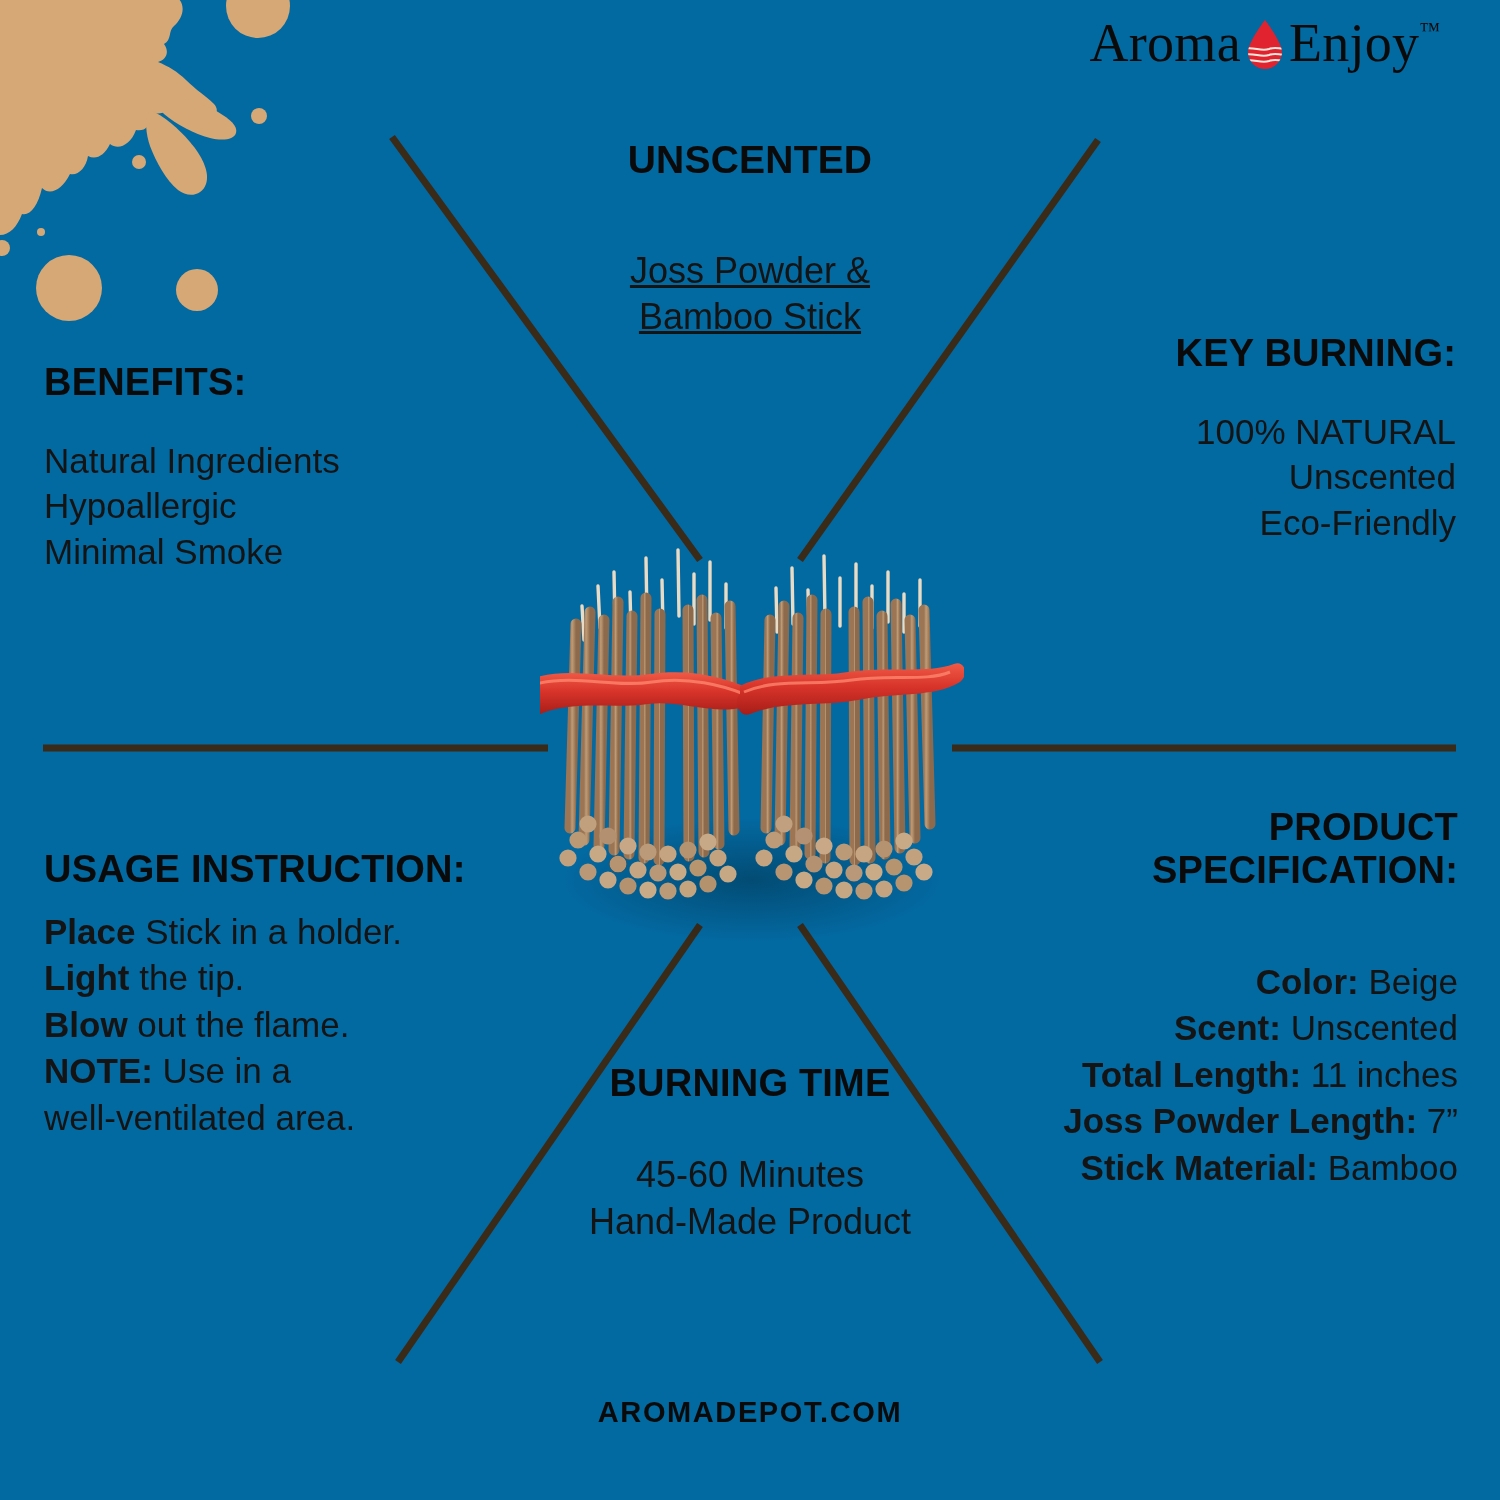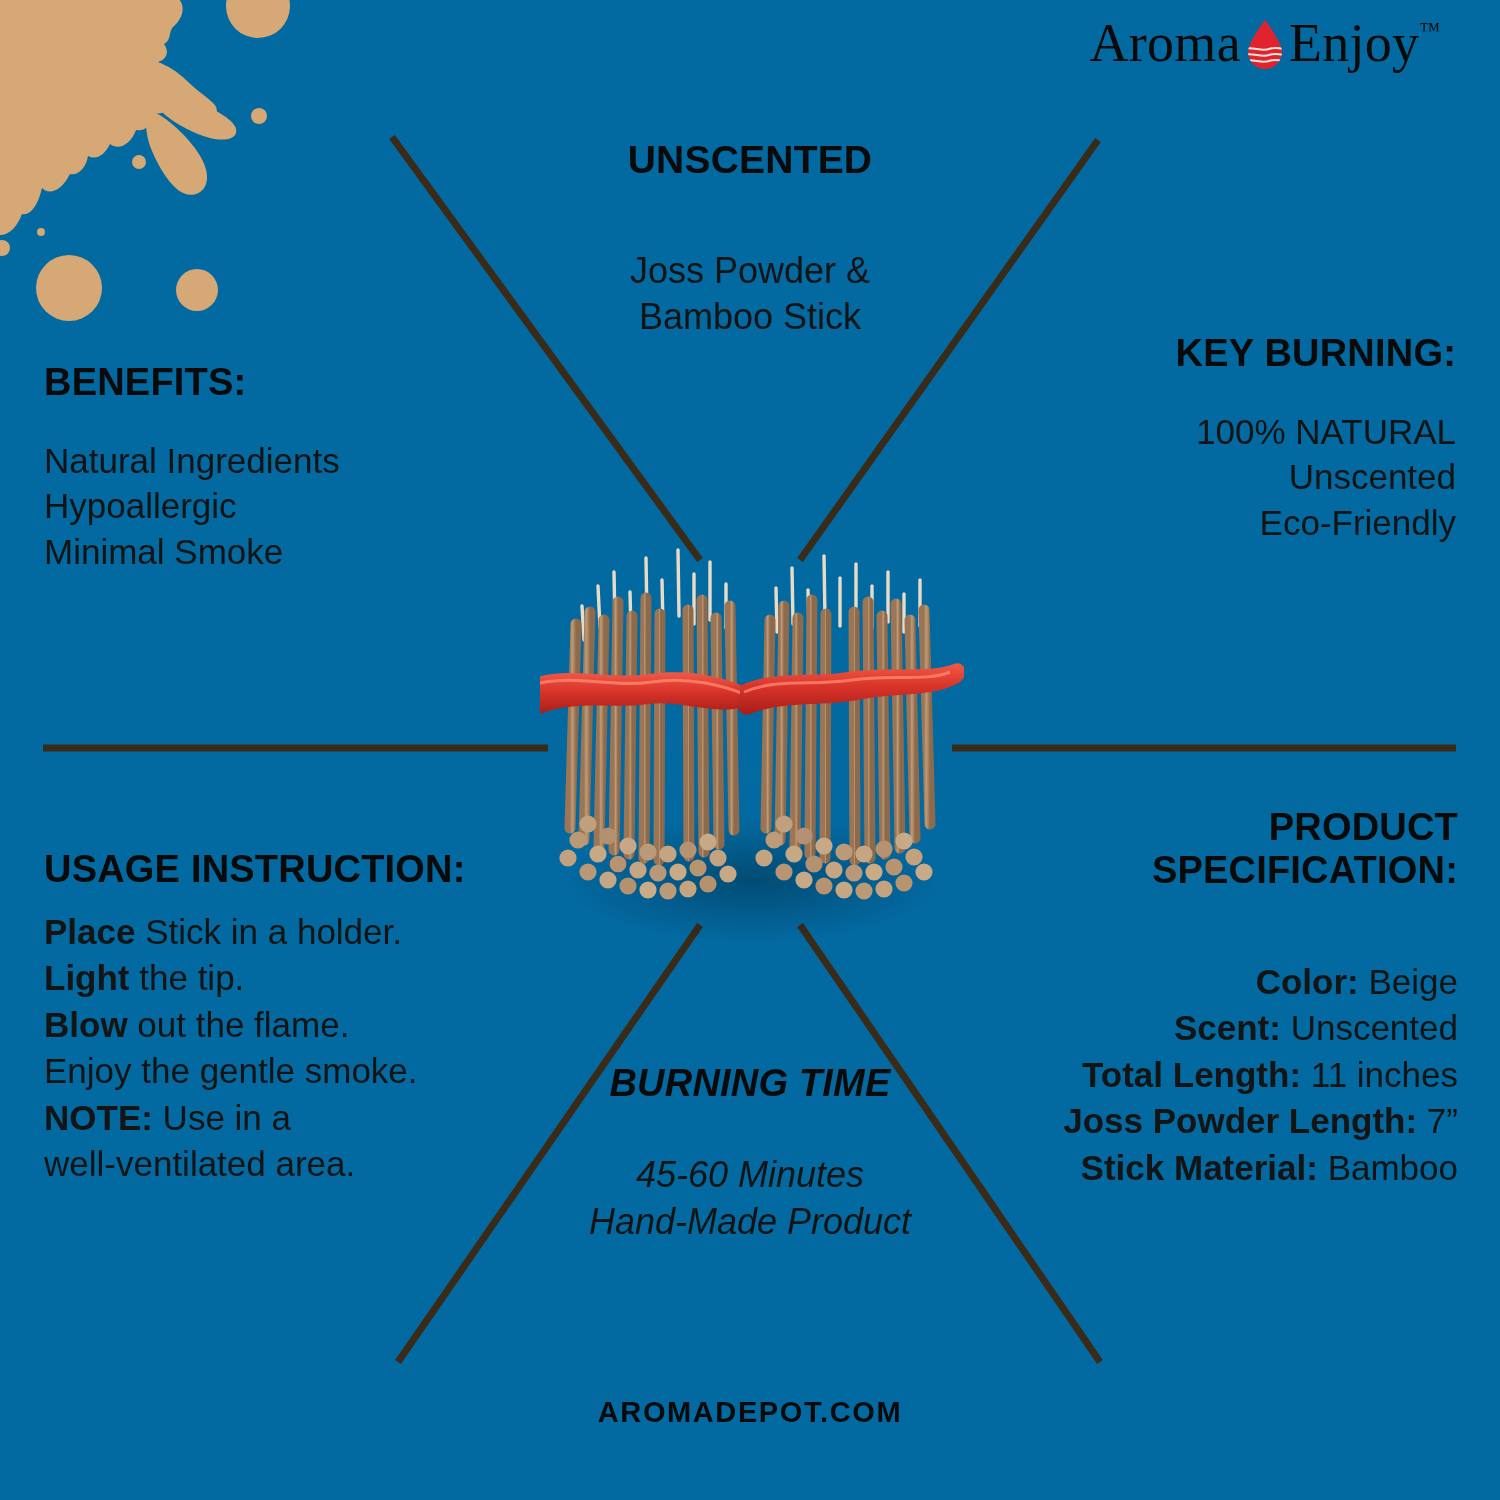--- a/index.html
+++ b/index.html
@@ -38,31 +38,31 @@
   }
   .body-line{
     font-size:35px;line-height:1.30;color:#141414;font-weight:normal;white-space:nowrap;
   }
   .body-line b{font-weight:bold;}
 
   .b-benefits{left:44px;top:332px;text-align:left;margin-top:29px;}
   .b-keyfeat{right:44px;top:332px;text-align:right;}
   .b-unscented{left:470px;top:138px;width:560px;text-align:center;}
   .b-unscented .head{font-size:39px;margin-bottom:66px;}
-  .b-unscented .body-line{font-size:36px;line-height:1.30;}
+  .b-unscented .body-line{font-size:36px;line-height:1.30;text-decoration:underline;}
 
   .b-usage{left:44px;top:848px;text-align:left;}
   .b-usage .head{font-size:38px;margin-bottom:18px;}
   .b-usage .body-line{font-size:35px;line-height:1.33;}
 
   .b-spec{right:42px;top:806px;text-align:right;margin-left:40px;}
   .b-spec .head{font-size:38px;line-height:1.14;margin-bottom:66px;}
   .b-spec .body-line{font-size:35px;line-height:1.33;}
 
-  .b-burn{left:470px;top:1062px;width:560px;text-align:center;font-style:italic;}
+  .b-burn{left:470px;top:1062px;width:560px;text-align:center;}
   .b-burn .head{font-size:38px;margin-bottom:46px;}
   .b-burn .body-line{font-size:36px;line-height:1.32;}
 
   .footer{
     position:absolute;left:0;top:1396px;width:1500px;text-align:center;
     font-weight:bold;font-size:29px;letter-spacing:1.6px;color:#0a0a0a;
   }
 </style>
 </head>
 <body>
@@ -299,23 +299,20 @@
     <div class="body-line">
       <b>Place</b><span> Stick in a holder.</span>
     </div>
     <div class="body-line">
       <b>Light</b><span> the tip.</span>
     </div>
     <div class="body-line">
       <b>Blow</b><span> out the flame.</span>
     </div>
     <div class="body-line">
-      <b></b><span>Enjoy the gentle smoke.</span>
-    </div>
-    <div class="body-line">
       <b>NOTE:</b><span> Use in a</span>
     </div>
     <div class="body-line">
       <b></b><span>well-ventilated area.</span>
     </div>
   </div>
 
   <div class="block b-spec">
     <div class="head">
       <div>PRODUCT</div>

